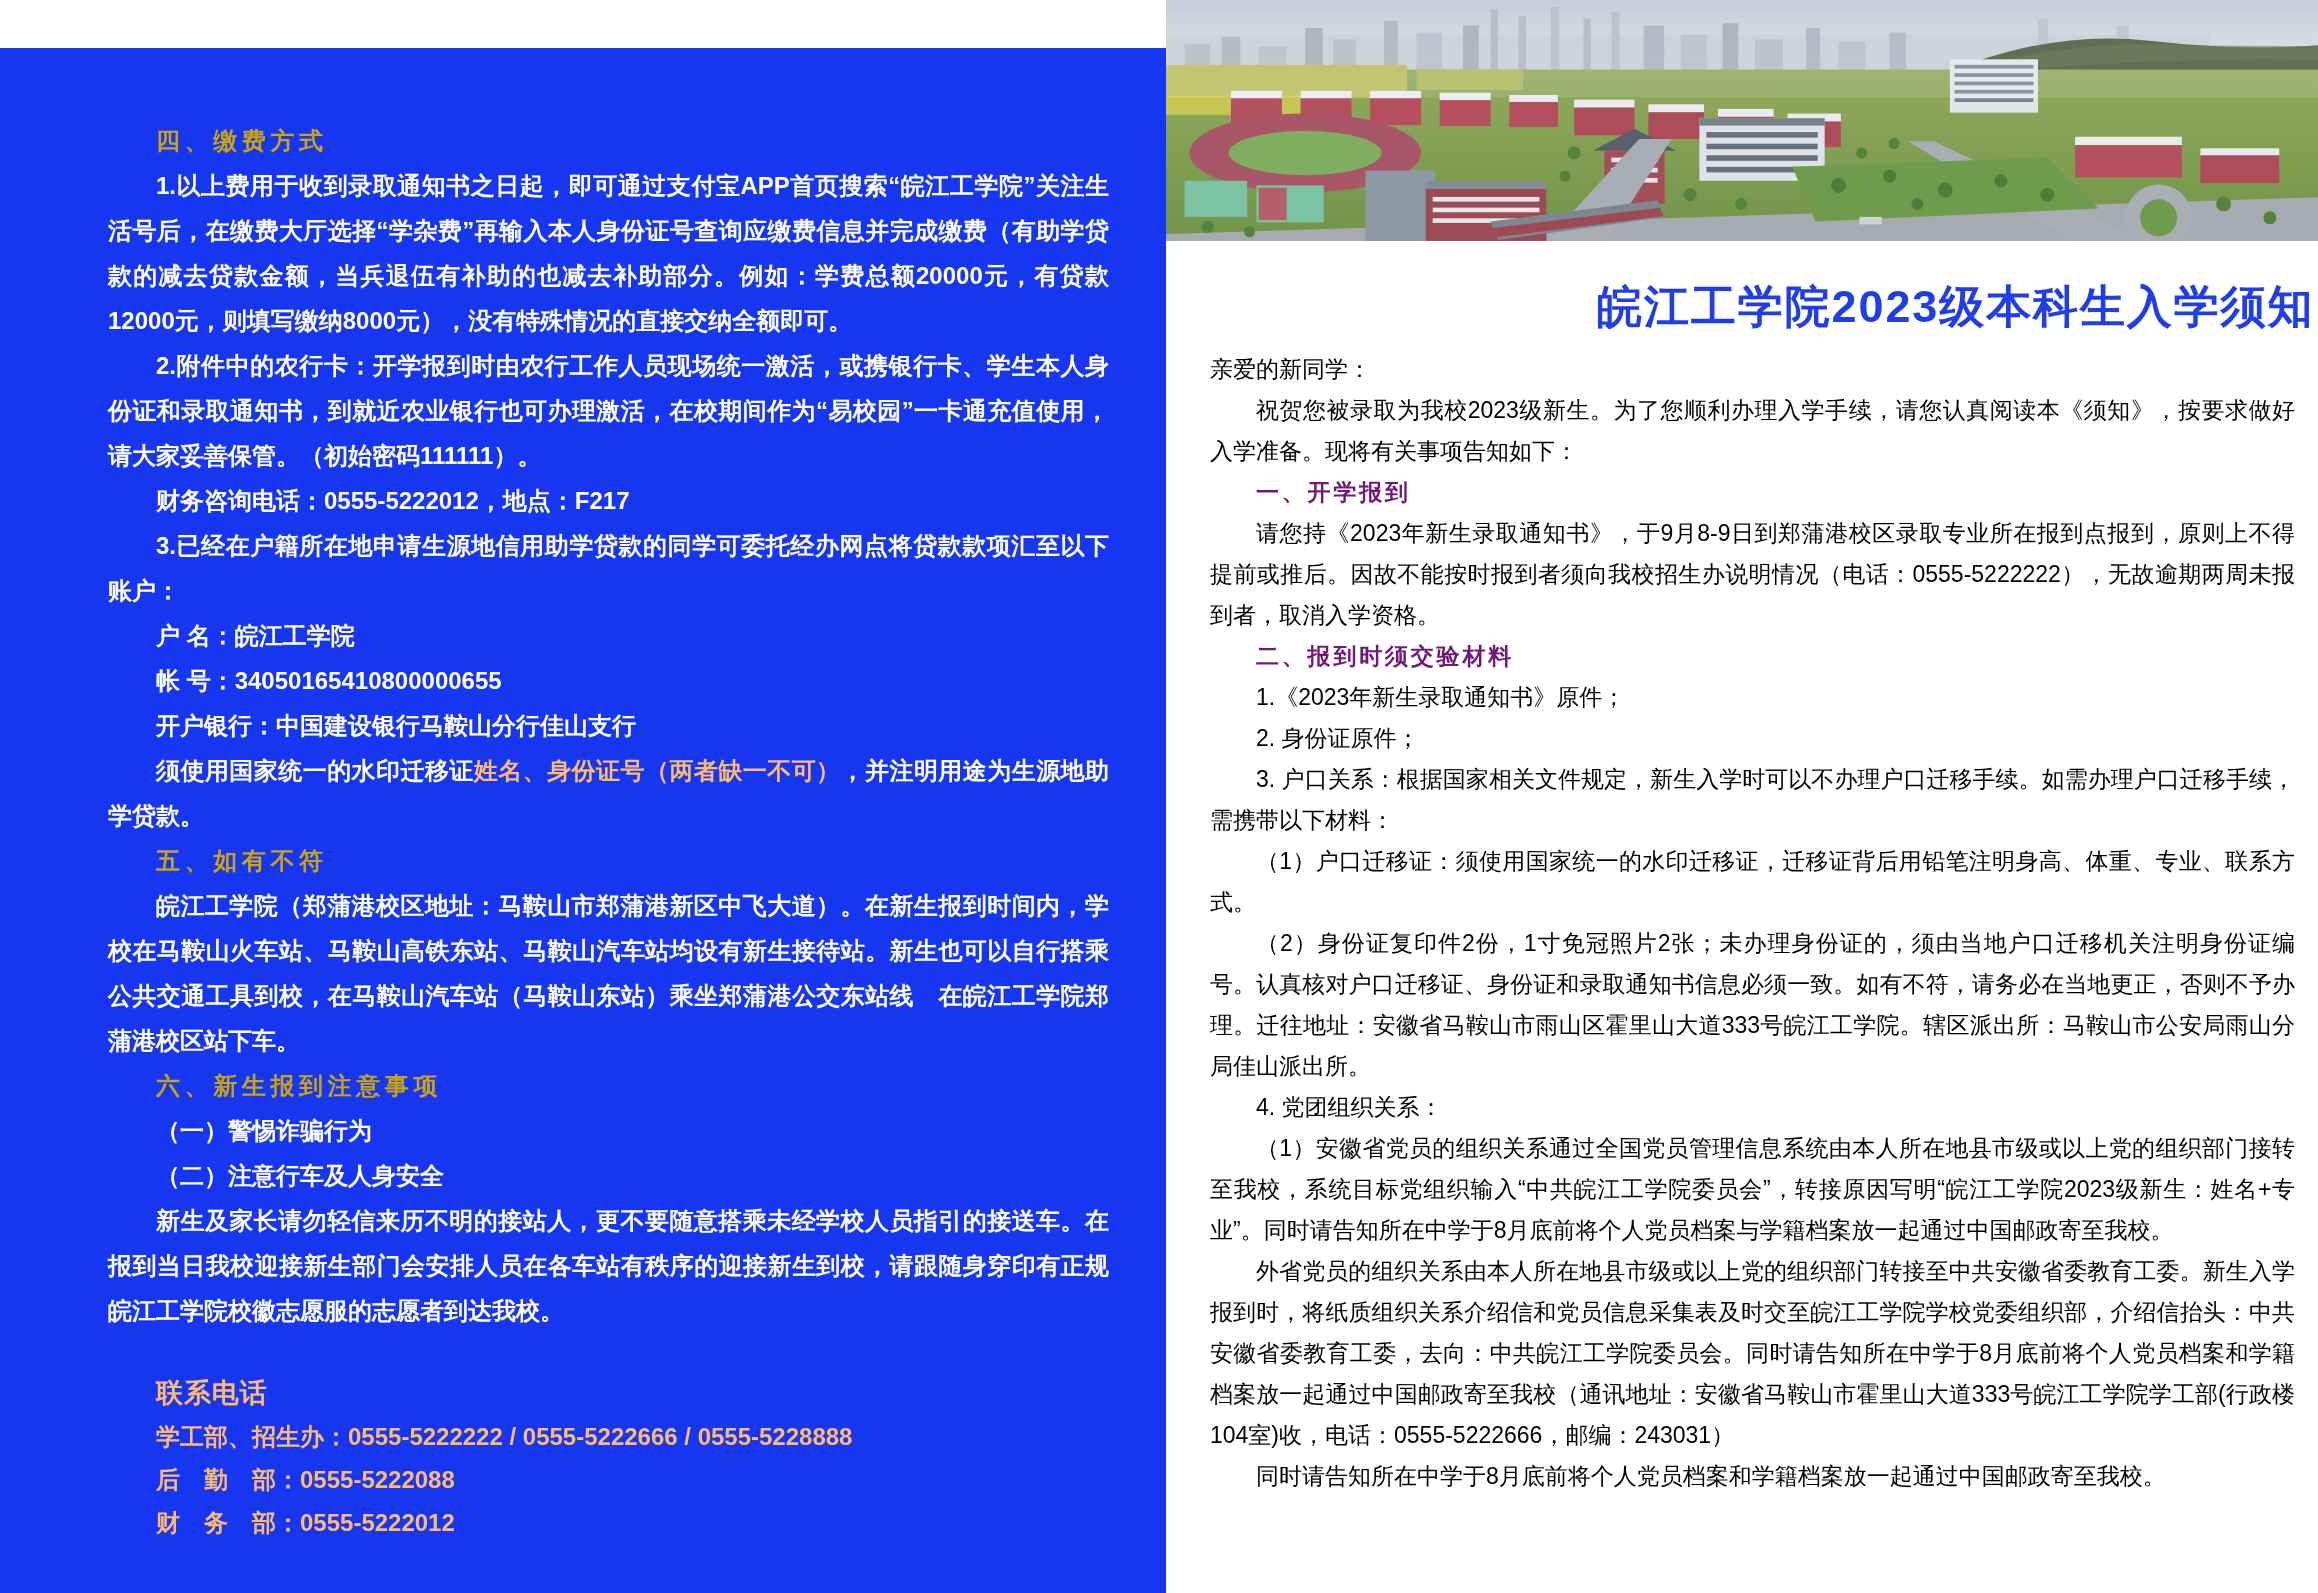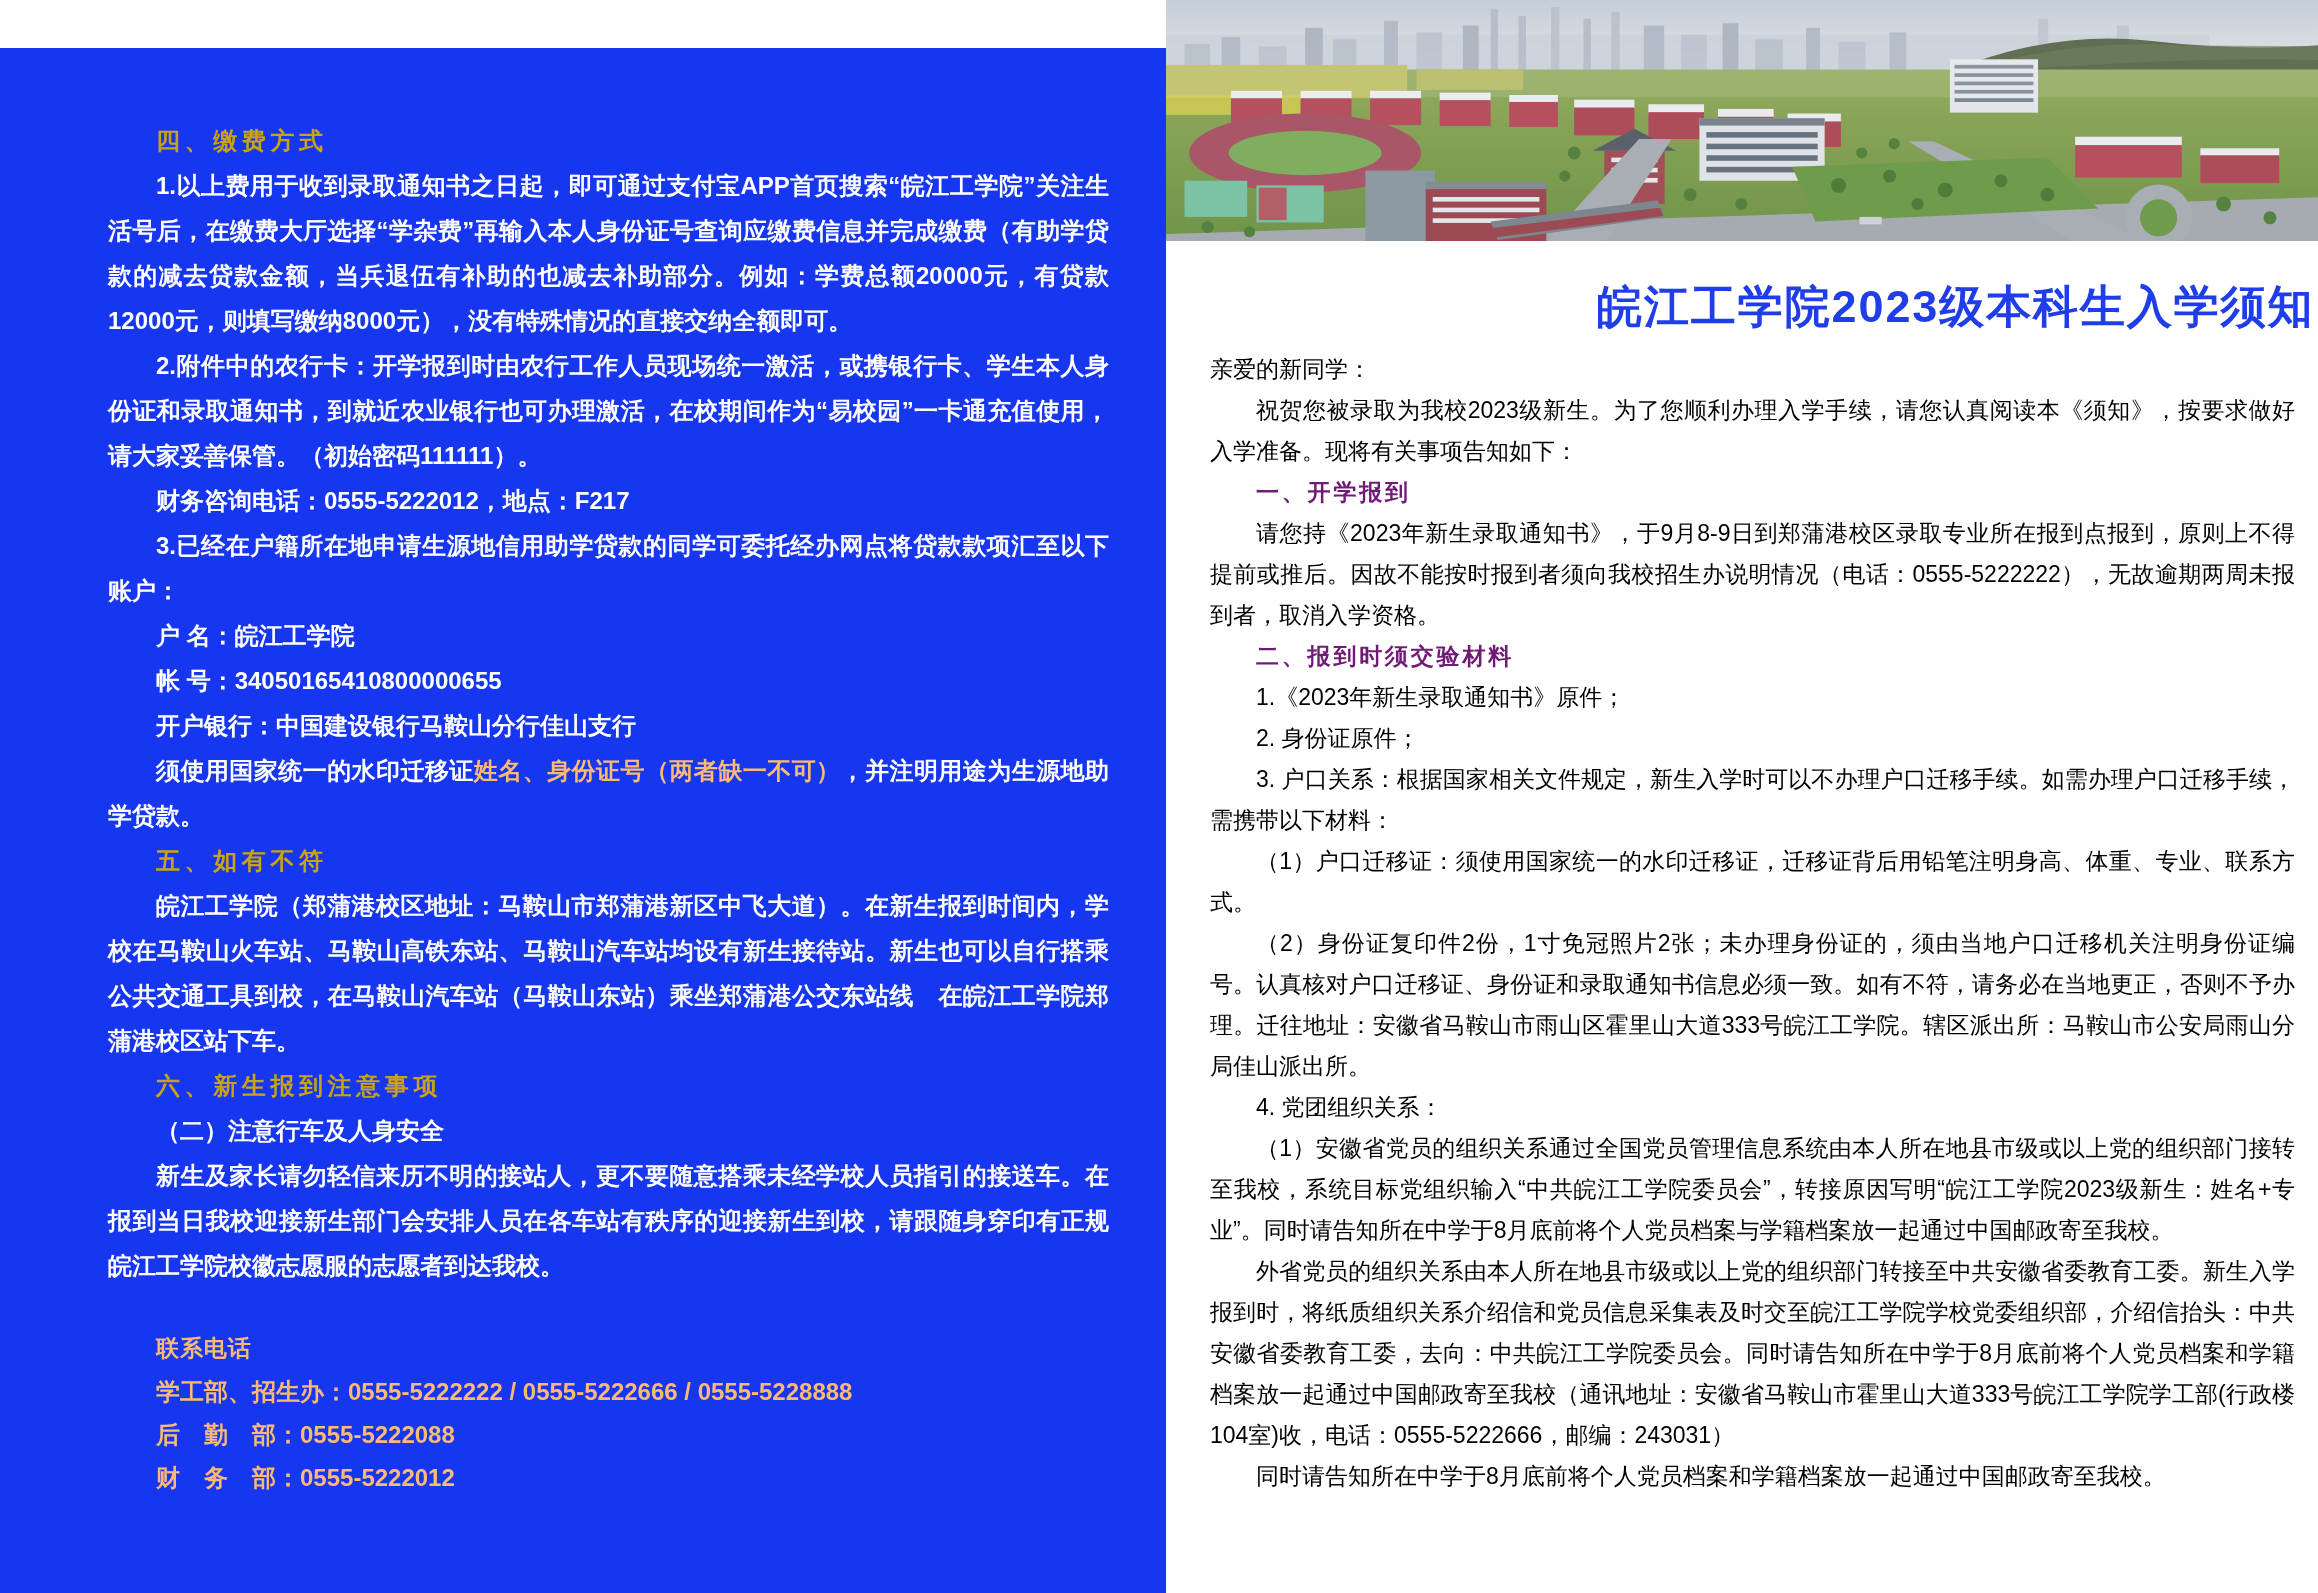--- a/index.html
+++ b/index.html
@@ -17,21 +17,21 @@
     text-align:justify;
     margin-top:48px;
   }
   .page-left p{margin:0;text-indent:48px;}
   .page-left p.sec-h{
     color:#c8a316;letter-spacing:4.6px;text-indent:48px;font-weight:700;
   }
   .gold{color:#fdba74;}
   .contact{margin-top:39px;margin-left:48px;line-height:43px;}
   .contact p{text-indent:0;}
-  .contact .contact-h{font-size:23px;letter-spacing:0.9px;}
+  .contact .contact-h{font-size:27px;letter-spacing:0.9px;}
   
   .page-right{flex:1 1 auto;box-sizing:border-box;background:#ffffff;}
   .photo{height:241px;margin-right:3.7px;font-size:0;line-height:0;}
   .photo svg{width:100%;height:100%;display:block;}
   .r-title{
     margin:31px 18.5px 0 18.5px;text-align:right;
     color:#1f3eea;font-weight:700;font-size:45px;line-height:70px;letter-spacing:1.9px;
   }
   .r-body{
     margin:6.5px 38px 0 44px;
@@ -51,20 +51,21 @@
   <p>2.附件中的农行卡：开学报到时由农行工作人员现场统一激活，或携银行卡、学生本人身份证和录取通知书，到就近农业银行也可办理激活，在校期间作为“易校园”一卡通充值使用，请大家妥善保管。（初始密码111111）。</p>
   <p>财务咨询电话：0555-5222012，地点：F217</p>
   <p>3.已经在户籍所在地申请生源地信用助学贷款的同学可委托经办网点将贷款款项汇至以下账户：</p>
   <p>户 名：皖江工学院</p>
   <p>帐 号：34050165410800000655</p>
   <p>开户银行：中国建设银行马鞍山分行佳山支行</p>
   <p><span>须使用国家统一的水印迁移证</span><span class="gold">姓名、身份证号（两者缺一不可）</span><span>，并注明用途为生源地助学贷款。</span></p>
   <p class="sec-h">五、如有不符</p>
   <p>皖江工学院（郑蒲港校区地址：马鞍山市郑蒲港新区中飞大道）。在新生报到时间内，学校在马鞍山火车站、马鞍山高铁东站、马鞍山汽车站均设有新生接待站。新生也可以自行搭乘公共交通工具到校，在马鞍山汽车站（马鞍山东站）乘坐郑蒲港公交东站线　在皖江工学院郑蒲港校区站下车。</p>
   <p class="sec-h">六、新生报到注意事项</p>
+  <p>（一）警惕诈骗行为</p>
   <p>（二）注意行车及人身安全</p>
   <p>新生及家长请勿轻信来历不明的接站人，更不要随意搭乘未经学校人员指引的接送车。在报到当日我校迎接新生部门会安排人员在各车站有秩序的迎接新生到校，请跟随身穿印有正规皖江工学院校徽志愿服的志愿者到达我校。</p>
   <div class="contact">
     <p class="gold contact-h">联系电话</p>
     <p class="gold">学工部、招生办：0555-5222222 / 0555-5222666 / 0555-5228888</p>
     <p class="gold">后　勤　部：0555-5222088</p>
     <p class="gold">财　务　部：0555-5222012</p>
   </div>
 </div>
 

